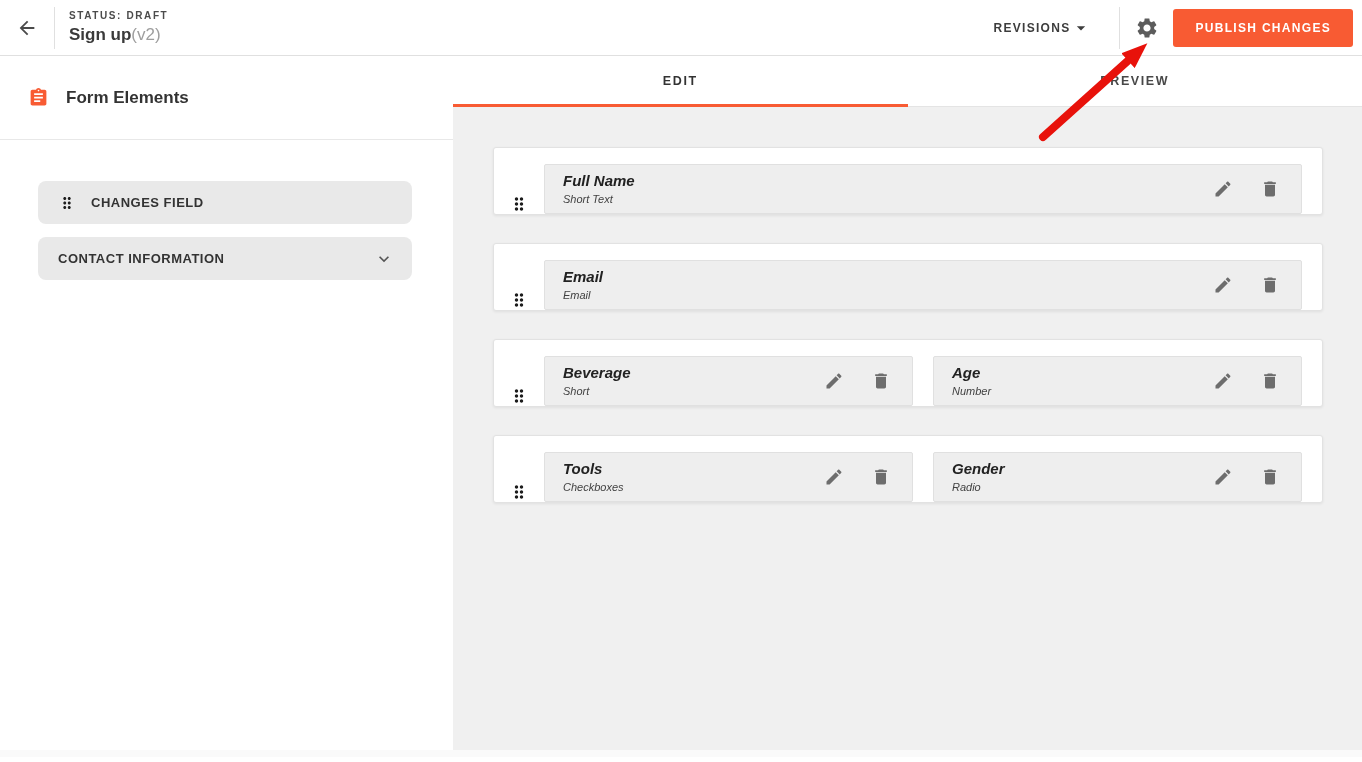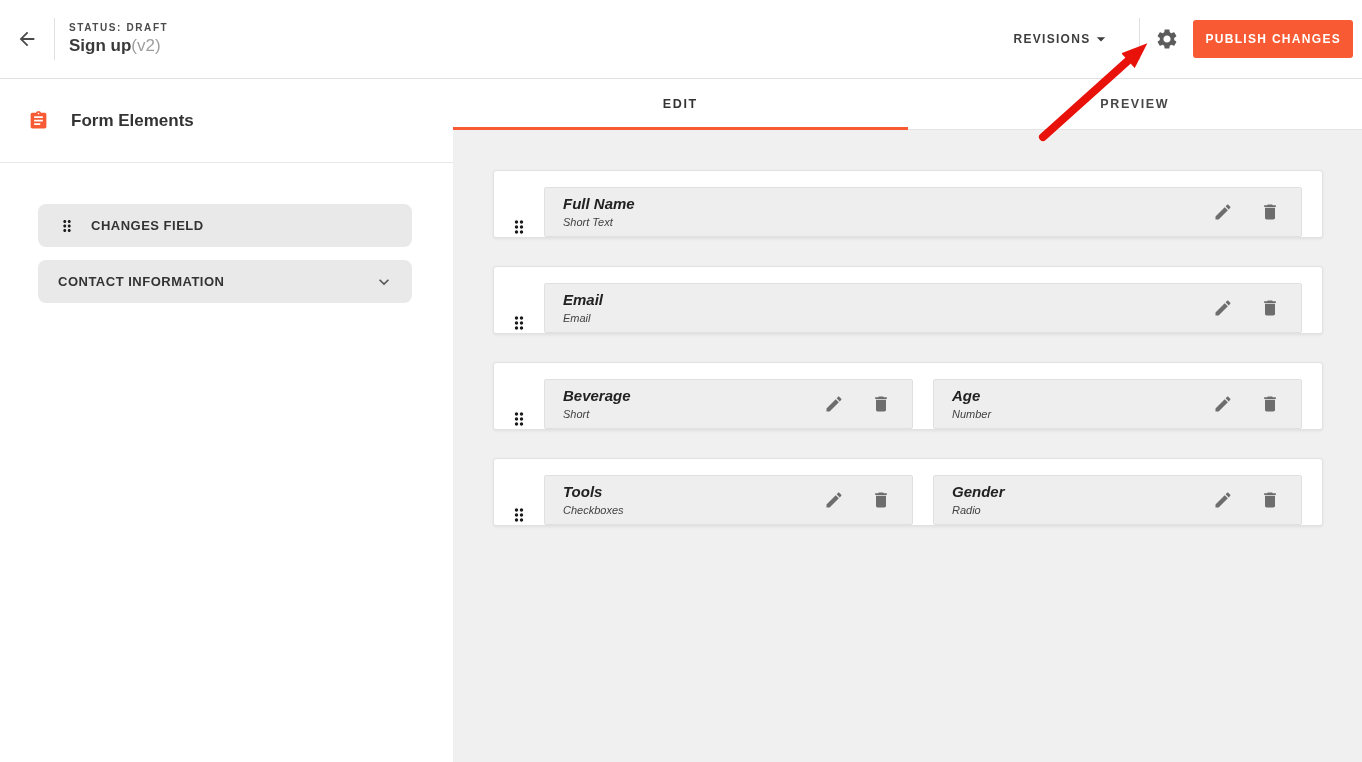--- a/index.html
+++ b/index.html
@@ -6,41 +6,41 @@
     --accent:#f85b33;
     --annotation:#e8120b;
     --canvas:#f0f0f0;
   }
   *{box-sizing:border-box;}
   html,body{margin:0;padding:0;width:1362px;height:762px;overflow:hidden;
     background:#fff;font-family:"Liberation Sans",sans-serif;-webkit-font-smoothing:antialiased;}
   button{font-family:inherit;cursor:pointer;}
 
   
-  .topbar{height:79px;background:#fff;border-bottom:1px solid #e0e0e0;
+  .topbar{height:56px;background:#fff;border-bottom:1px solid #e0e0e0;
     display:flex;align-items:center;position:relative;z-index:5;}
   .back-btn{width:54px;height:60px;background:none;border:none;color:#4a4a4a;
     display:flex;align-items:center;justify-content:center;padding:0;}
   .vdiv{width:1px;height:42px;background:#e0e0e0;flex:0 0 1px;}
   .title-block{margin-left:14px;line-height:1.15;}
   .status-label{font-size:10px;letter-spacing:1.6px;font-weight:700;color:#4b4b4b;}
   .title-row{font-size:17px;font-weight:600;color:#3a3a3a;margin-top:3px;}
   .title-version{color:#9e9e9e;font-weight:400;}
   .topbar-spacer{flex:1;}
   .revisions-btn{display:flex;align-items:center;gap:1px;background:none;border:none;
     font-size:12px;letter-spacing:1.3px;font-weight:600;color:#3d3d3d;margin-right:24px;padding:6px 4px;}
   .gear-btn{background:none;border:none;color:#5c5c5c;padding:0;margin:0 14px 0 15px;display:flex;}
   .publish-btn{background:var(--accent);border:none;border-radius:3px;color:#fff;
-    font-size:12px;letter-spacing:1.3px;font-weight:600;padding:12px 12px;margin-right:9px;}
+    font-size:12px;letter-spacing:1.3px;font-weight:600;padding:12px 22px;margin-right:9px;}
 
   
   .body-row{display:flex;height:694px;}
   .sidebar{width:453px;background:#fff;flex:0 0 453px;display:flex;flex-direction:column;}
   .sidebar-header{height:84px;border-bottom:1px solid #e8e8e8;display:flex;align-items:center;
-    padding-left:28px;gap:22px;font-size:17px;font-weight:600;color:#333;}
+    padding-left:28px;gap:17px;font-size:17px;font-weight:600;color:#333;}
   .clipboard-icon{color:var(--accent);display:flex;}
   .sidebar-list{padding:41px 41px 0 38px;display:flex;flex-direction:column;gap:13px;}
   .pill{height:43px;background:#e9e9e9;border-radius:8px;display:flex;align-items:center;
     padding:0 18px 0 20px;font-size:13px;letter-spacing:.5px;font-weight:600;color:#333;cursor:pointer;}
   .pill .drag-ic{color:#1c1c1c;display:flex;margin-right:15px;}
   .pill.spread{justify-content:space-between;}
   .chev{color:#555;display:flex;}
 
   
   .main{flex:1;display:flex;flex-direction:column;background:var(--canvas);}

